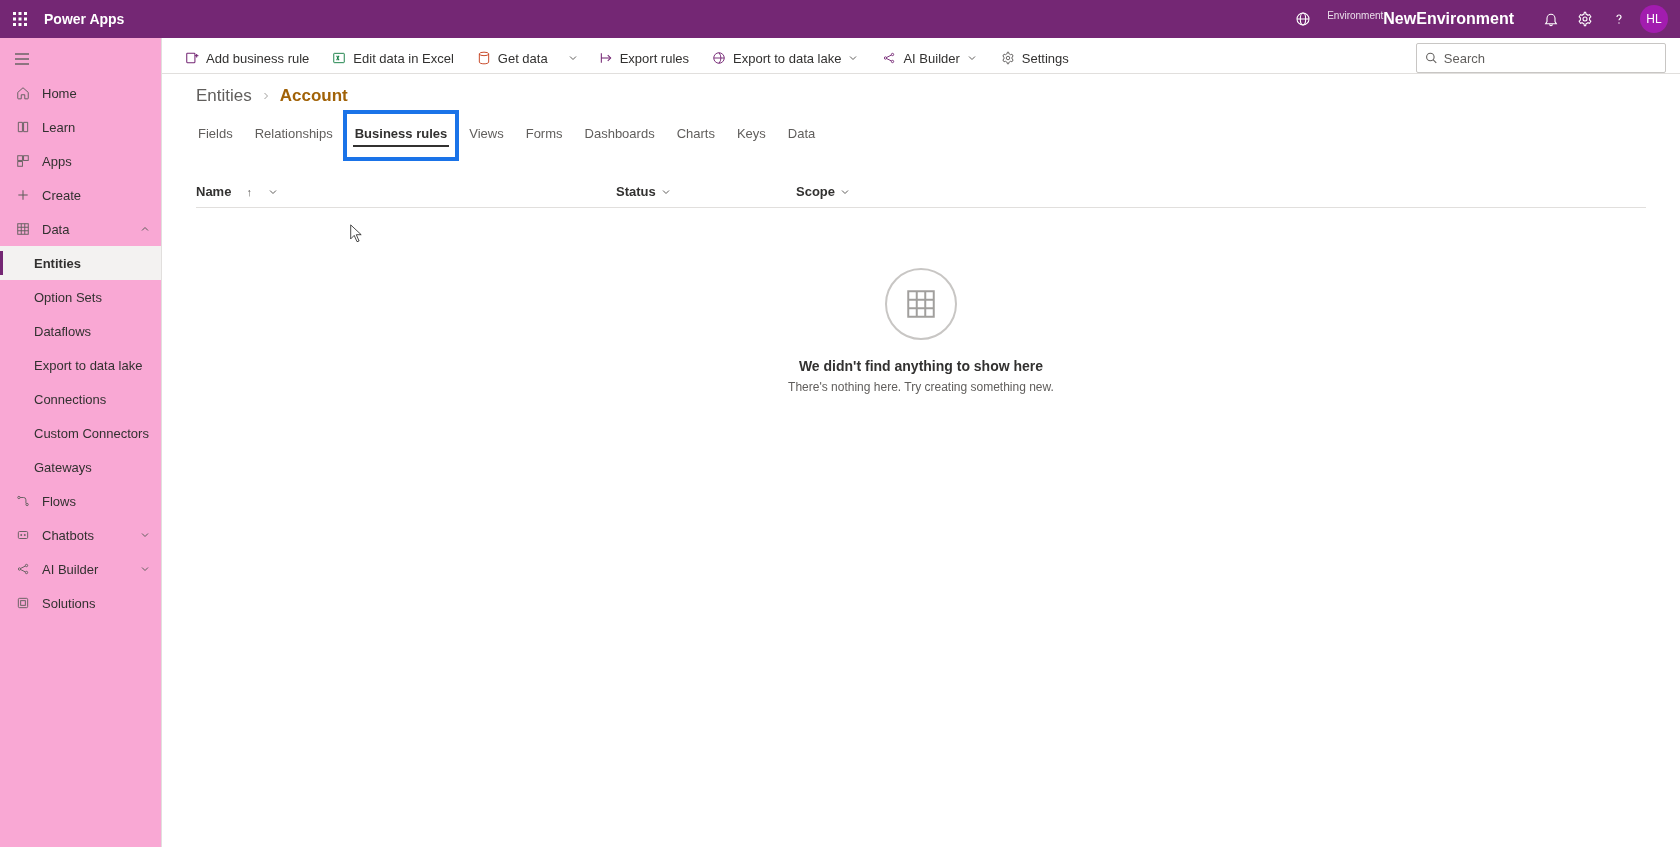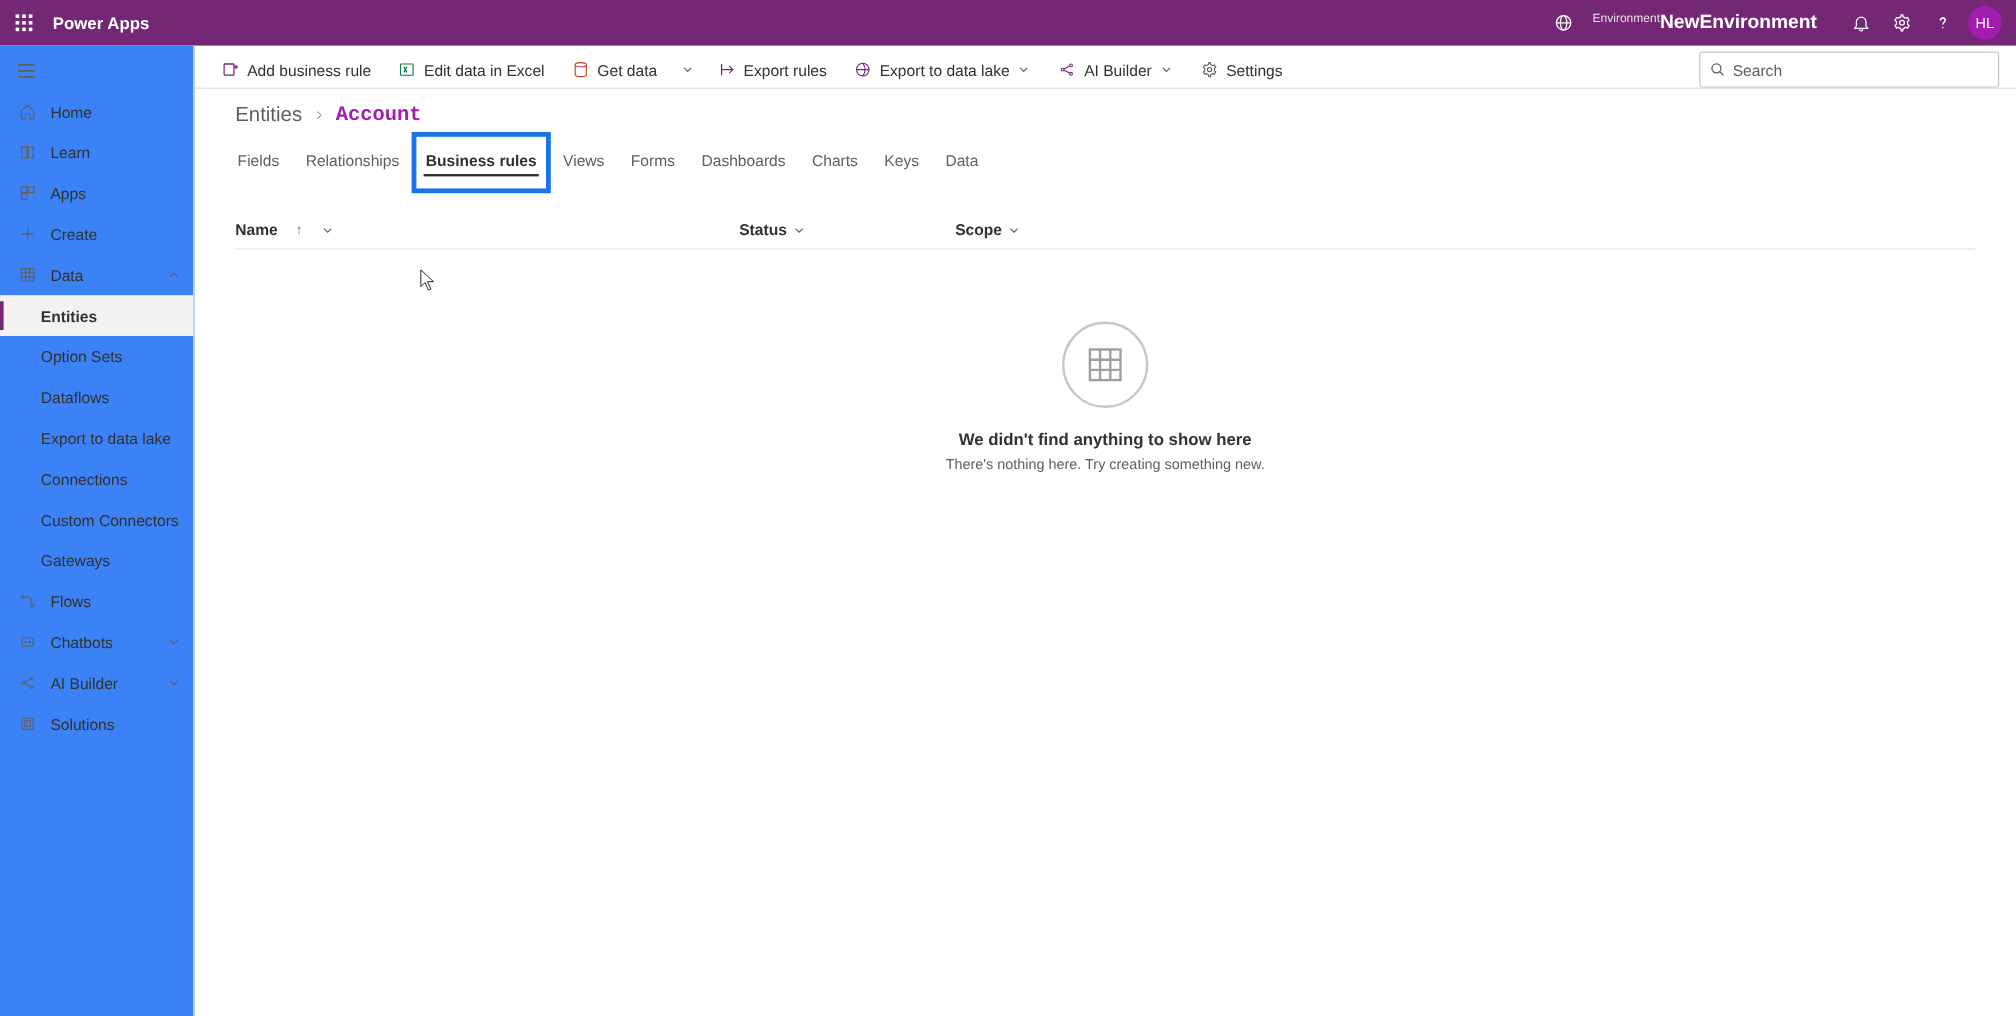--- a/index.html
+++ b/index.html
@@ -12,21 +12,21 @@
   .topbar-spacer { flex: 1; }
   .env-block { display: flex; align-items: center; margin-right: 20px; cursor: pointer; }
   .env-texts { display: flex; flex-direction: row; line-height: 1.1; margin-left: 16px; }
   .env-label { font-size: 10px; opacity: .85; }
   .env-name  { font-size: 16px; font-weight: 600; }
   .topicon { width: 34px; height: 38px; display: flex; align-items: center; justify-content: center; cursor: pointer; }
   .avatar { width: 28px; height: 28px; border-radius: 50%; background: #a21caf; color: #fff; display: flex; align-items: center; justify-content: center; font-size: 12px; font-weight: 400; margin: 0 6px 0 4px; cursor: pointer; }
 
   
   .shell { display: flex; height: calc(100% - 38px); }
-  .sidebar { width: 162px; border-right: 1px solid #e1dfdd; background: #3b82f6; padding-top: 4px; }
+  .sidebar { width: 162px; border-right: 1px solid #e1dfdd; background: #f9a8d4; padding-top: 4px; }
   .hamburger-row { height: 34px; display:flex; align-items:center; padding-left: 14px; cursor:pointer; color:#605e5c;}
   .nav-item, .nav-sub { height: 34px; display: flex; align-items: center; padding-left: 14px; font-size: 13px; color: #323130; cursor: pointer; position: relative; }
   .nav-item .nav-icon { width: 18px; margin-right: 10px; color: #605e5c; display:flex; align-items:center; justify-content:center;}
   .nav-item .chev { margin-left: auto; margin-right: 10px; color:#605e5c; }
   .nav-sub { padding-left: 34px; }
   .nav-sub.active { background: #f3f2f1; font-weight: 600; }
   .nav-sub.active::before { content:""; position:absolute; left:0; top:5px; bottom:5px; width:3px; background:#742774; }
 
   .main { flex: 1; display: flex; flex-direction: column; }
 
@@ -38,21 +38,21 @@
   .cmdbar-spacer { flex: 1; }
   .search-wrap { display:flex; align-items:center; height: 30px; border:1px solid #c8c6c4; border-radius: 2px; padding: 0 8px; width: 250px; color:#605e5c;}
   .search-wrap input { border:none; outline:none; font-size:13px; margin-left:6px; width: 100%; color:#323130; background:transparent;}
   .search-wrap input::placeholder { color:#605e5c; }
 
   
   .content { flex: 1; padding: 12px 34px 0 34px; overflow: auto; }
   .crumbs { display:flex; align-items:center; gap:8px; font-size: 17px; }
   .crumbs .crumb-link { color:#605e5c; cursor:pointer; }
   .crumbs .chev { color:#a19f9d; }
-  .crumbs .crumb-current { font-weight:600; color:#a21caf;font-family:Liberation Mono, monospace; }
+  .crumbs .crumb-current { font-weight:600; color:#a16207; }
 
   .tabs { display:flex; gap: 18px; margin-top: 14px; border-bottom: 1px solid transparent; }
   .tab { font-size: 13px; color:#605e5c; padding: 6px 2px 10px 2px; cursor:pointer; position:relative; }
   .tab.active { color:#323130; font-weight:600; }
   .tab.active::after { content:""; position:absolute; left:0; right:0; bottom:4px; height:2px; background:#323130; }
   .tab.highlighted-box { outline: 4px solid #1a73e8; outline-offset: 6px; }
 
   .grid-head { display:flex; align-items:center; margin-top: 32px; padding-bottom: 8px; border-bottom:1px solid #e1dfdd; font-size:13px; color:#323130; font-weight:600; }
   .col-name   { width: 420px; display:flex; align-items:center; gap:15px; cursor:pointer;}
   .col-status { width: 180px; display:flex; align-items:center; gap:4px; cursor:pointer;text-align:center;}

